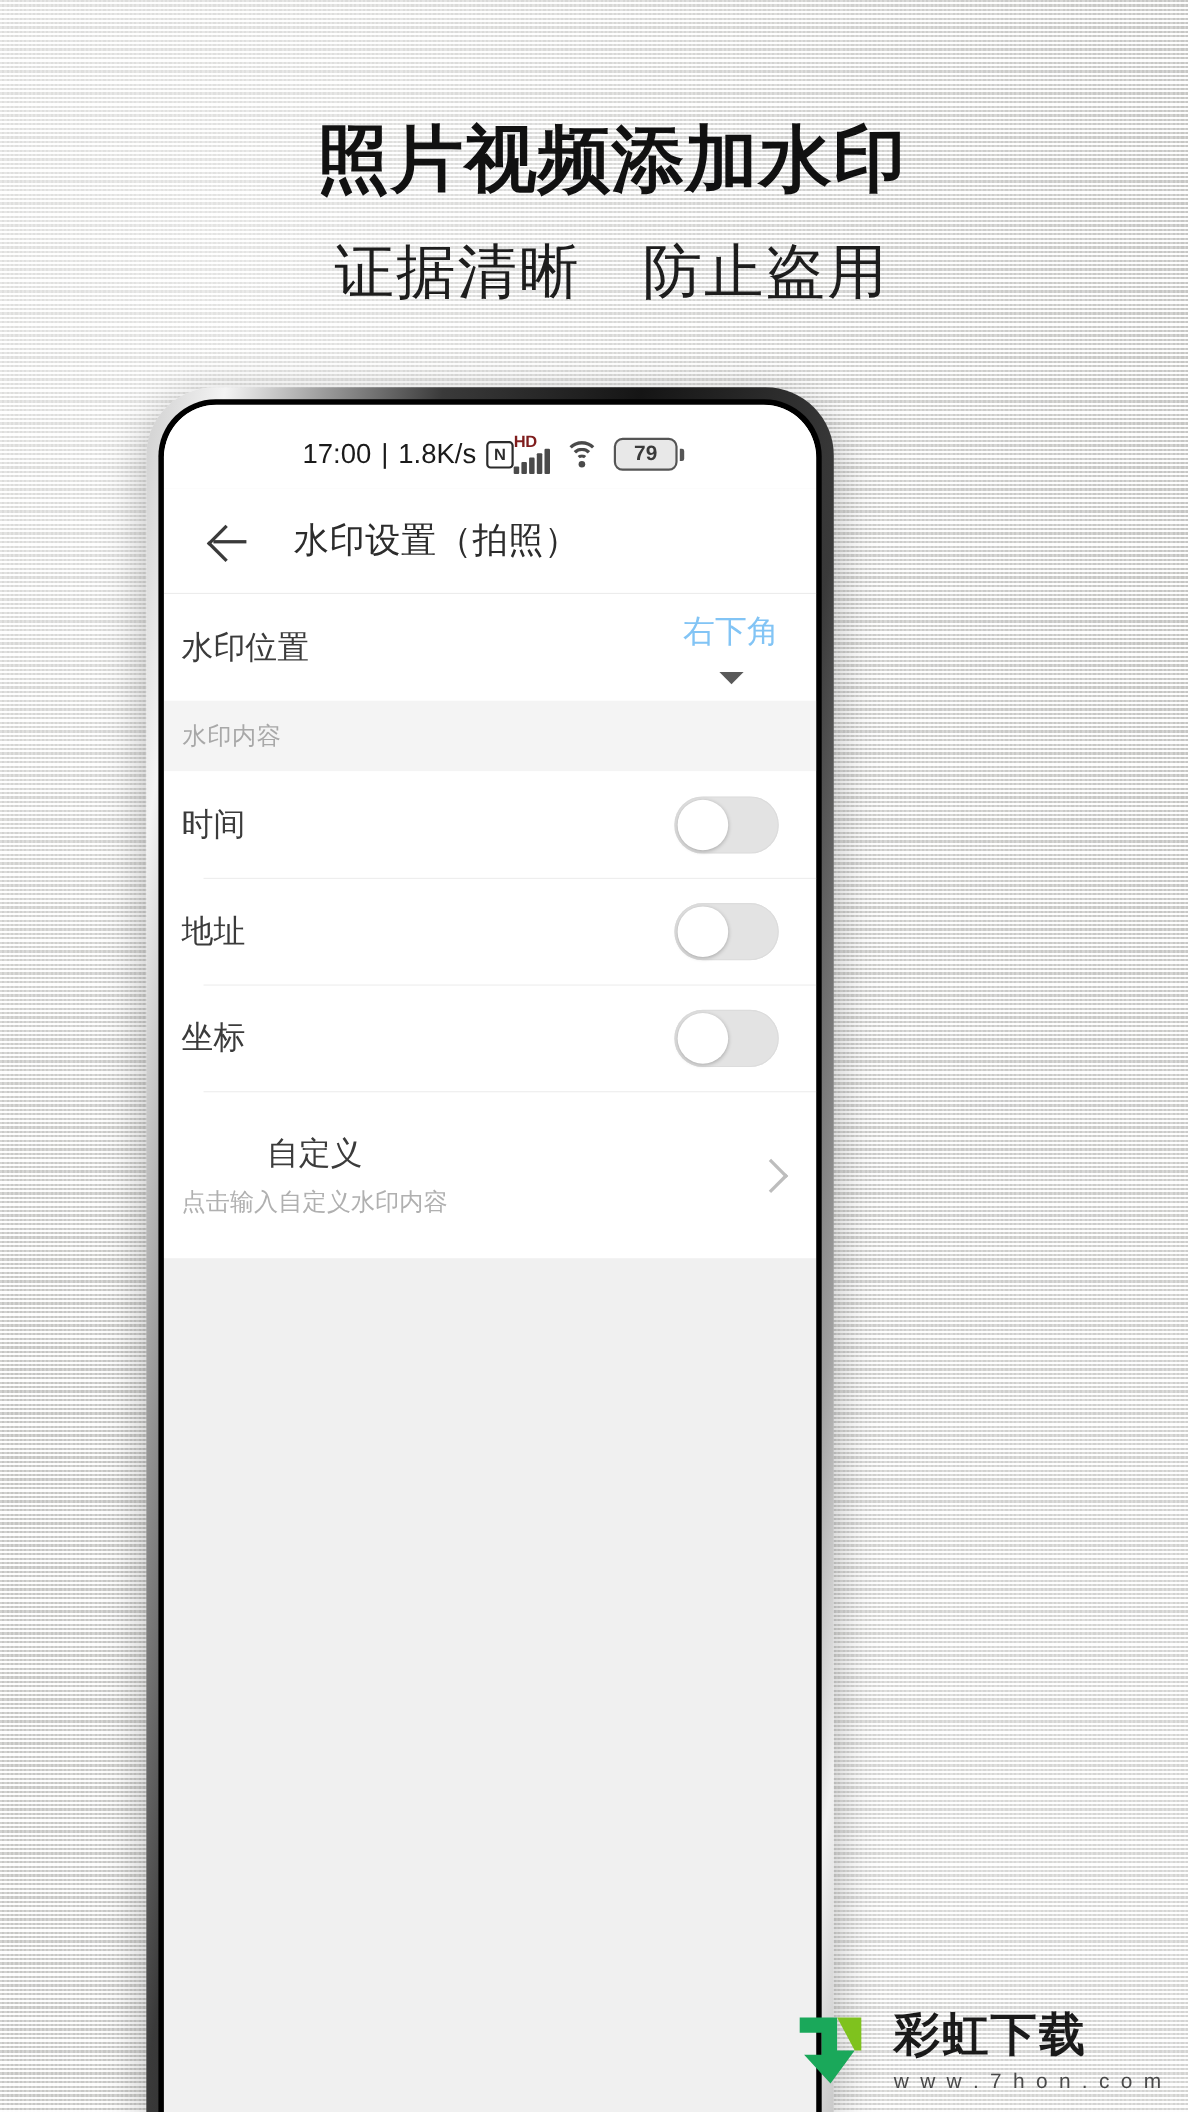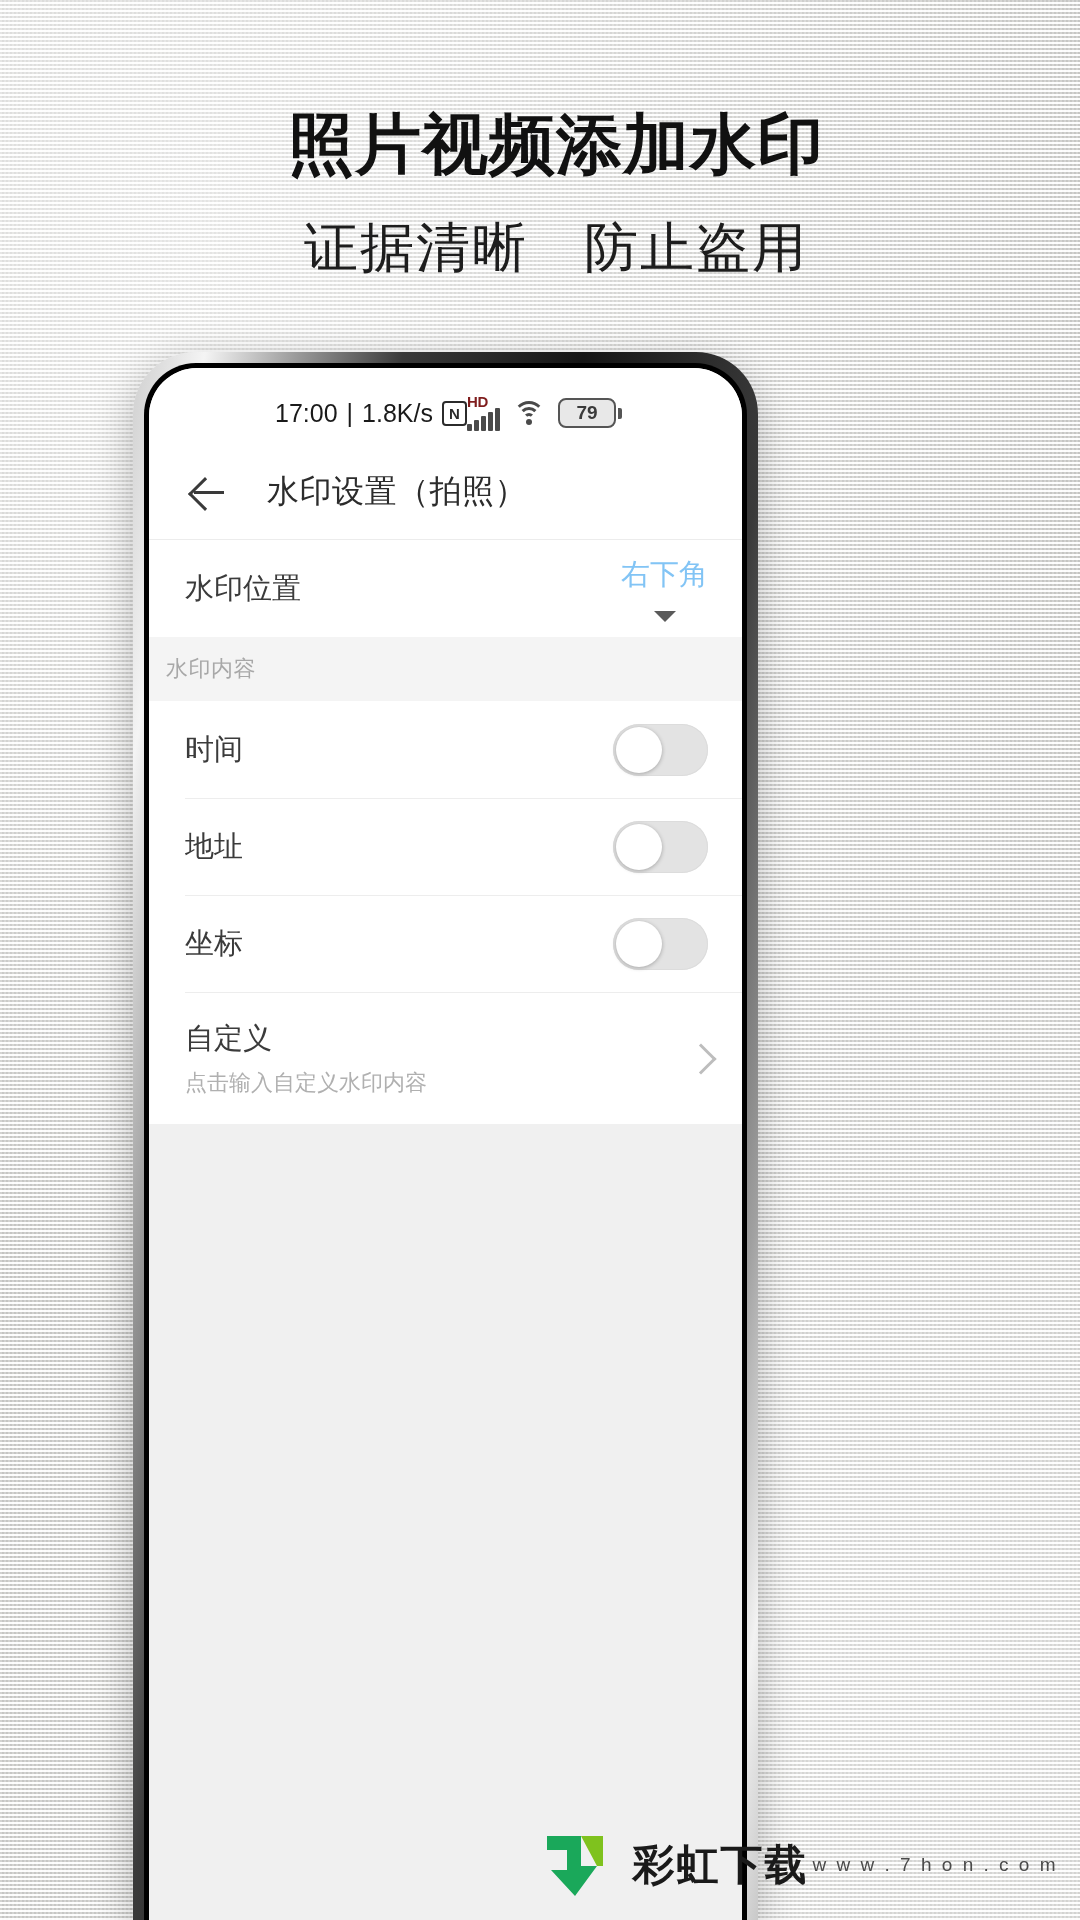--- a/index.html
+++ b/index.html
@@ -125,23 +125,24 @@
   }
   .back-ico::after{
     content:""; position:absolute; left:9px; top:20.2px; width:30px; height:3.4px; background:#3a3a3a;
   }
   .appbar-title{ font-size:32px; color:#2c2c2c; letter-spacing:.5px; }
 
   
   .list{ background:#fff; }
   .row{
     display:flex; align-items:center; justify-content:space-between;
-    padding:0 34px 0 36px;
+    padding:0 34px 0 16px;
     height:97px;
     position:relative;
+    text-align:center;
   }
   .row + .row::before,
   .row.sep::before{
     content:""; position:absolute; left:36px; right:0; top:0; height:1px; background:#ededed;
   }
   .row-label{ font-size:29px; color:#3b3b3b; }
   .row-value{ display:flex; align-items:center; gap:16px;flex-direction:column; }
   .val-text{ font-size:29px; color:#82c4f5; }
   .caret-down{
     width:0;height:0;border-left:11px solid transparent;border-right:11px solid transparent;
@@ -160,41 +161,41 @@
     width:95px;height:52px;border-radius:26px;background:#e3e3e3;
     position:relative; flex:none;
     box-shadow:inset 0 0 0 1px #dcdcdc;
   }
   .toggle .knob{
     position:absolute; top:3px; left:3px;
     width:46px;height:46px;border-radius:50%;background:#fff;
     box-shadow:0 1px 4px rgba(0,0,0,.28);
   }
 
-  .row.tall{ height:132px; align-items:center; }
+  .row.tall{ height:152px; align-items:center; }
   .row-stack{ display:flex; flex-direction:column; gap:9px; }
   .row-sub{ font-size:22px; color:#b0b0b0; }
   .chev-right{ width:20px;height:20px; position:relative; }
   .chev-right::before{
     content:""; position:absolute; left:2px; top:0;
     width:19px;height:19px;border-top:3px solid #bdbdbd;border-right:3px solid #bdbdbd;
     transform:rotate(45deg);
   }
 
   .list-filler{ background:#f0f0f0; flex:1; }
   .screen-body{ display:flex; flex-direction:column; height:100%; }
 
   
   .wm{
     position:absolute; right:22px; bottom:16px;
     display:flex; align-items:center; gap:14px;
   }
   .wm-logo{ width:78px; height:78px; position:relative; flex:none; }
   .wm-logo svg{ display:block; }
-  .wm-text{ display:flex; flex-direction:row; gap:4px;align-items:center; }
+  .wm-text{ display:flex; flex-direction:column; gap:4px; }
   .wm-title{ font-size:42px; font-weight:bold; color:#1a1a1a; letter-spacing:2px; }
   .wm-sub{ font-size:19px; color:#4a4a4a; letter-spacing:2.5px; }
 </style>
 </head>
 <body>
 
 <div id="bg"></div>
 
 <div class="head-wrap">
   <div class="headline">照片视频添加水印</div>

